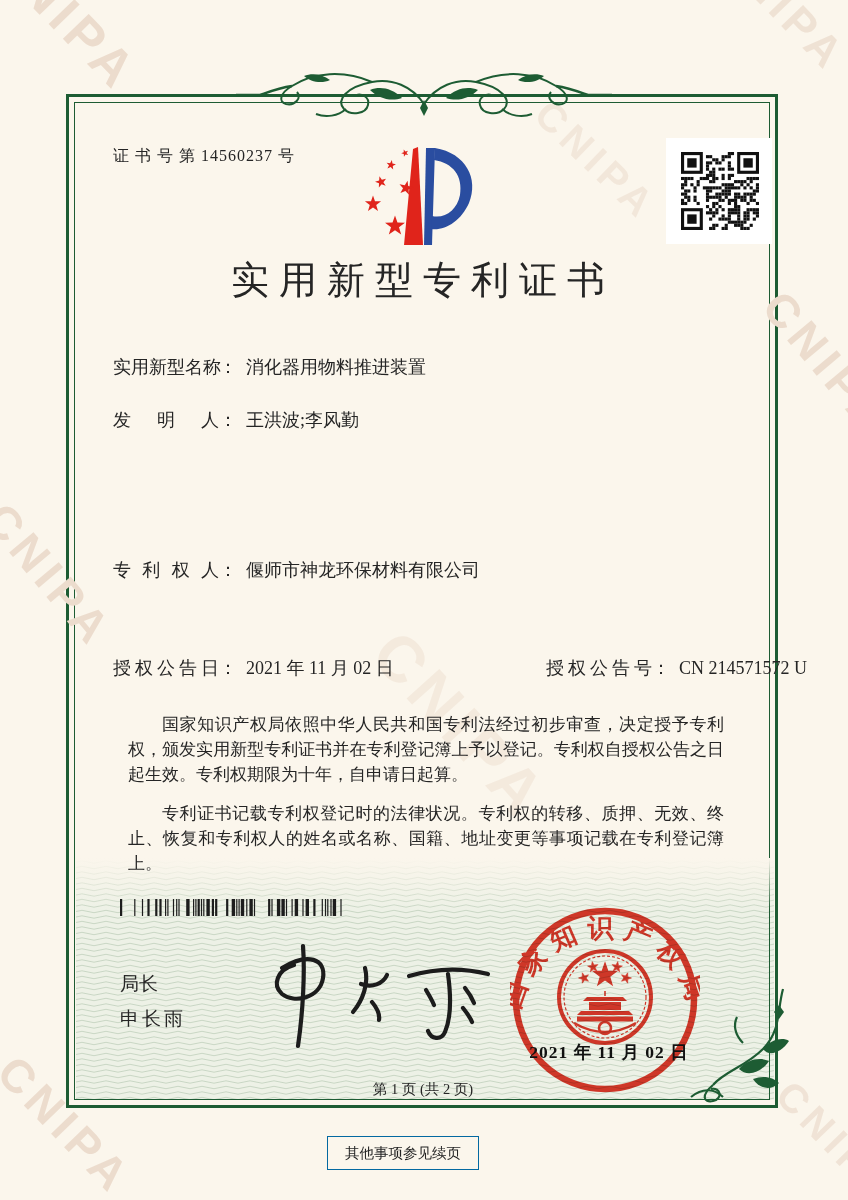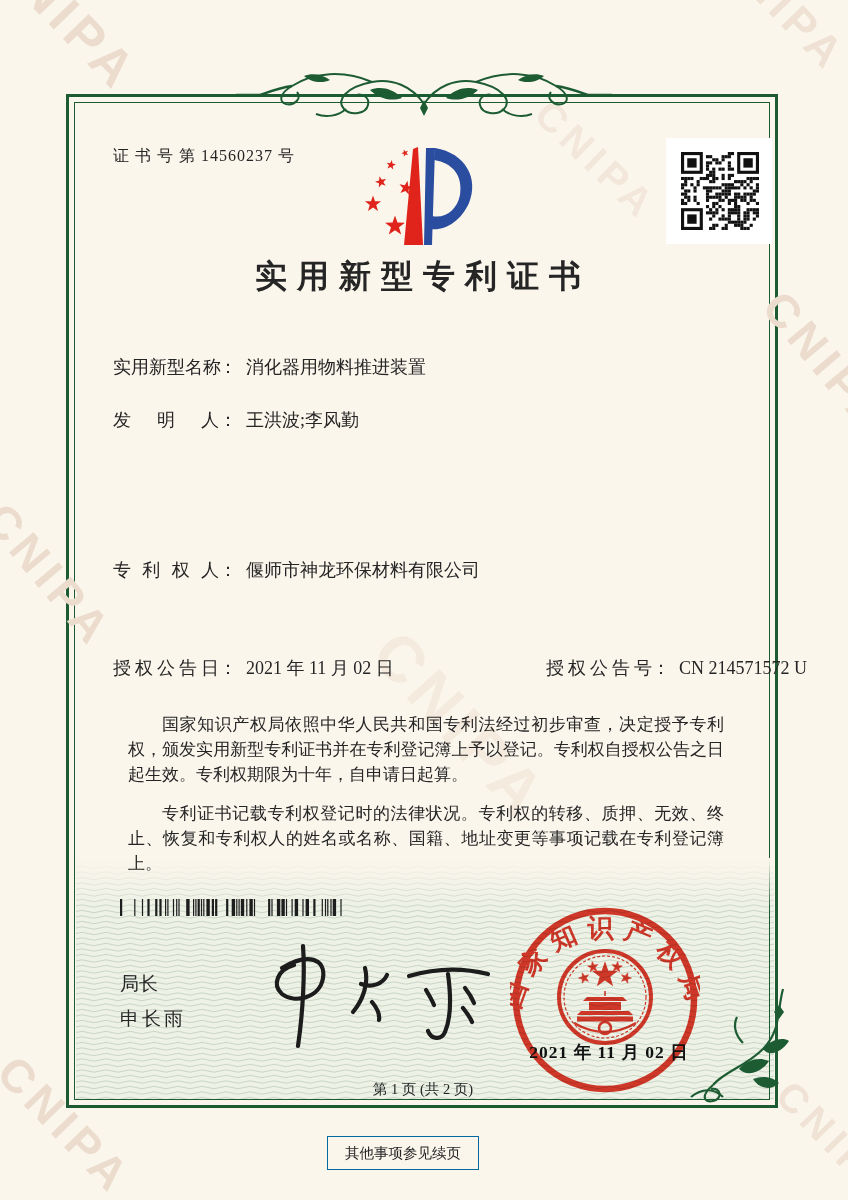--- a/index.html
+++ b/index.html
@@ -8,21 +8,21 @@
         background:var(--cream,#fbf6ec);color:#252525;}
   .abs{position:absolute;}
   
   .frame-outer{left:66px;top:94px;width:706px;height:1008px;border:3px solid var(--green);}
   .frame-inner{left:74px;top:102px;width:694px;height:996px;border:1px solid var(--green);}
   
   .wm{position:absolute;font-family:"Liberation Sans","DejaVu Sans",sans-serif;
       font-weight:bold;color:#ecdccd;letter-spacing:6px;pointer-events:none;z-index:1;}
   
   .certno{left:113px;top:146px;font-size:16px;letter-spacing:1px;z-index:2;}
-  .title{left:68px;top:255px;width:710px;text-align:center;font-size:32px;font-weight:bold;
+  .title{left:68px;top:255px;width:710px;text-align:center;font-size:38px;font-weight:normal;
          letter-spacing:10px;z-index:2;}
   .qr-pad{left:666px;top:138px;width:106px;height:106px;background:#fff;z-index:2;}
   
   .frow{position:absolute;left:113px;font-size:18px;line-height:24px;z-index:2;white-space:nowrap;}
   .flabel{display:inline-block;width:106px;text-align:justify;text-align-last:justify;}
   .fcolon{display:inline-block;margin-right:9px;}
   .grant2{position:absolute;left:433px;top:0;}
   
   .bodytext{left:113px;top:698px;width:626px;font-size:17px;line-height:24.8px;
             text-align:justify;z-index:2;}

